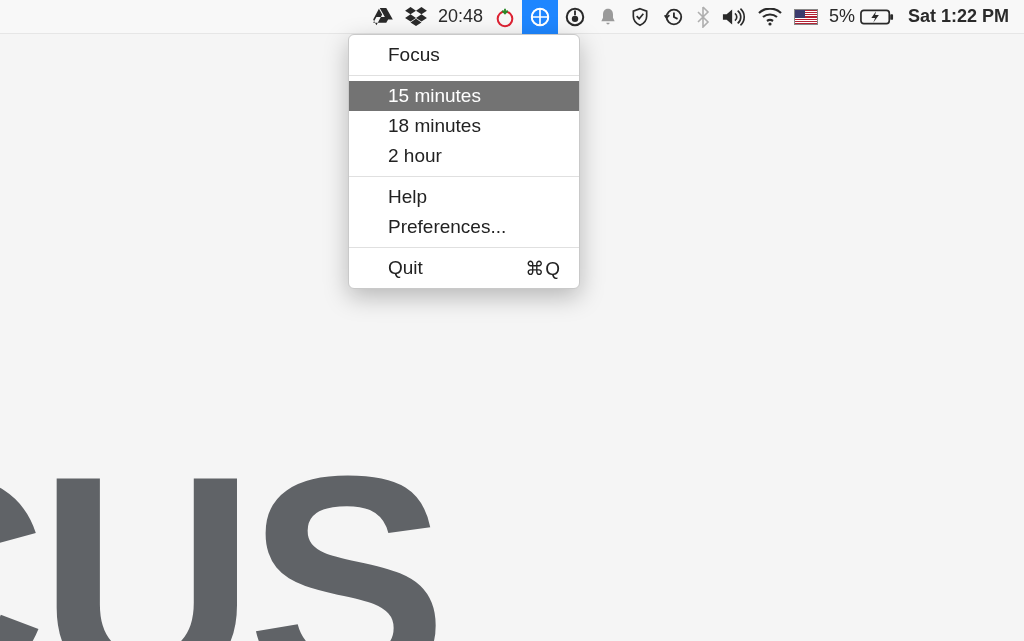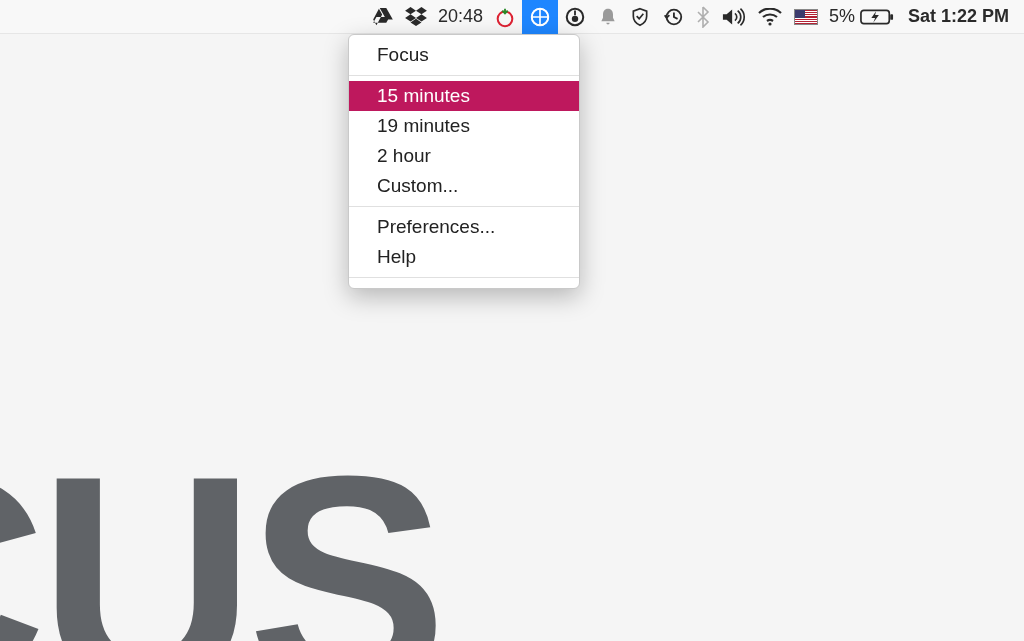--- a/index.html
+++ b/index.html
@@ -74,24 +74,24 @@
       border-radius: 6px;
       box-shadow: 0 8px 24px rgba(0,0,0,0.25);
       padding: 5px 0;
       font-size: 19px;
       color: #222;
     }
     .dropdown .row {
       height: 30px;
       display: flex;
       align-items: center;
-      padding: 0 28px;
+      padding: 0 39px;
     }
     .dropdown .row.hover {
-      background: #be185d;
+      background: #737373;
       color: #fff;
     }
     .dropdown .row.quit {
       justify-content: space-between;
       padding-right: 18px;
     }
     .dropdown .sep {
       height: 1px;
       background: #e0e0e0;
       margin: 5px 0;
@@ -204,22 +204,25 @@
       </svg>
   </div>
 
   <div class="item txt" style="padding-left:8px;font-weight:bold;">Sat 1:22 PM</div>
 </div>
 
 <div class="dropdown">
   <div class="row">Focus</div>
   <div class="sep"></div>
   <div class="row hover">15 minutes</div>
-  <div class="row">19 minutes</div>
+  <div class="row">18 minutes</div>
   <div class="row">2 hour</div>
-  <div class="row">Custom...</div>
   <div class="sep"></div>
+  <div class="row">Help</div>
   <div class="row">Preferences...</div>
-  <div class="row">Help</div>
   <div class="sep"></div>
+  <div class="row quit">
+    <span>Quit</span>
+    <span class="shortcut">⌘Q</span>
+  </div>
 </div>
 
 <div class="bgword">CUS</div>
 
 </body></html>

